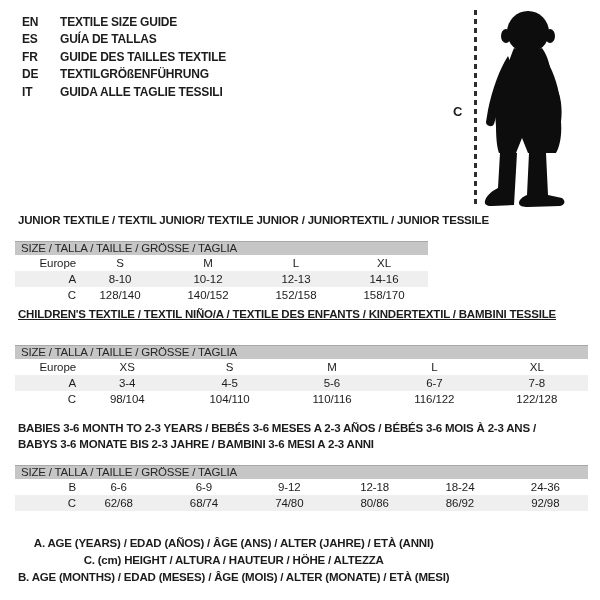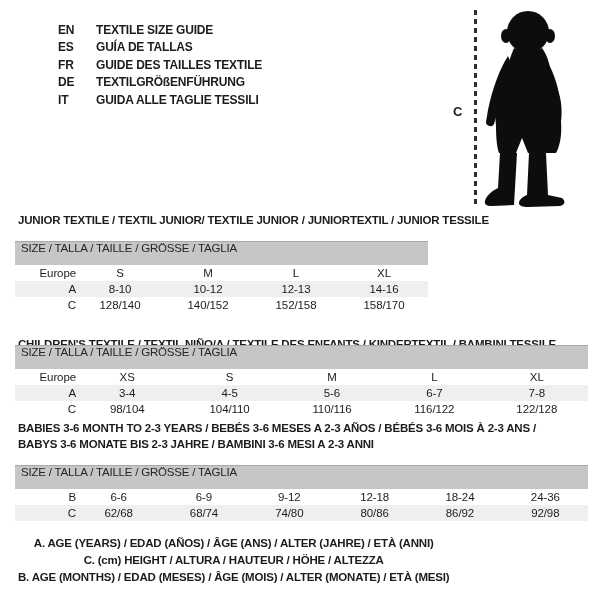--- a/index.html
+++ b/index.html
@@ -2,46 +2,46 @@
 <html><head>
 <meta charset="utf-8">
 <style>
   html,body{margin:0;padding:0;background:#ffffff;}
   body{width:600px;height:600px;position:relative;overflow:hidden;
        font-family:"Liberation Sans",sans-serif;color:#1c1c1c;
        -webkit-font-smoothing:antialiased;}
   .page{position:absolute;inset:0;width:600px;height:600px;background:#fff;}
 
   
-  .lang-list{position:absolute;left:22px;top:21px;margin-left:36px;}
+  .lang-list{position:absolute;left:22px;top:13px;}
   .lang-row{display:flex;height:17.5px;align-items:center;
             font-weight:bold;font-size:12px;letter-spacing:-0.2px;}
   .lang-code{width:38px;flex:0 0 38px;}
   .lang-title{white-space:nowrap;}
 
   
   .measure-line{position:absolute;left:474px;top:10px;width:3px;height:196px;
     background:repeating-linear-gradient(to bottom,#2d2d2d 0 5px,transparent 5px 9px);}
   .measure-label{position:absolute;left:453px;top:104px;font-weight:bold;font-size:13px;}
   .baby-svg{position:absolute;left:482px;top:10px;}
 
   
   .section-title{position:absolute;left:18px;font-weight:bold;font-size:11.5px;
                  line-height:16px;letter-spacing:-0.2px;white-space:nowrap;}
   .t1-title{top:212px;}
-  .t2-title{top:336px;}
+  .t2-title{top:306px;text-decoration:underline;}
   .t3-title{top:420px;}
 
   
   .table-block{position:absolute;left:15px;}
   .t1-block{top:241px;width:413px;}
   .t2-block{top:345px;width:573px;}
   .t3-block{top:465px;width:573px;}
 
-  .size-bar{height:24px;background:#c6c6c6;border-top:1px solid #a8a8a8;
+  .size-bar{height:14px;background:#c6c6c6;border-top:1px solid #a8a8a8;
             box-sizing:border-box;font-size:11.5px;line-height:13px;
             padding-left:6px;color:#262626;letter-spacing:-0.2px;}
   table.size-grid{width:100%;border-collapse:collapse;table-layout:fixed;
                   font-size:11.5px;letter-spacing:-0.1px;}
   table.size-grid tr{height:16px;}
   table.size-grid tbody tr:nth-child(even){background:#efefef;}
   table.size-grid th.rowlabel{width:55px;text-align:right;font-weight:normal;
                               padding:0 0 0 6px;}
   table.size-grid td{text-align:center;padding:0;}
 

